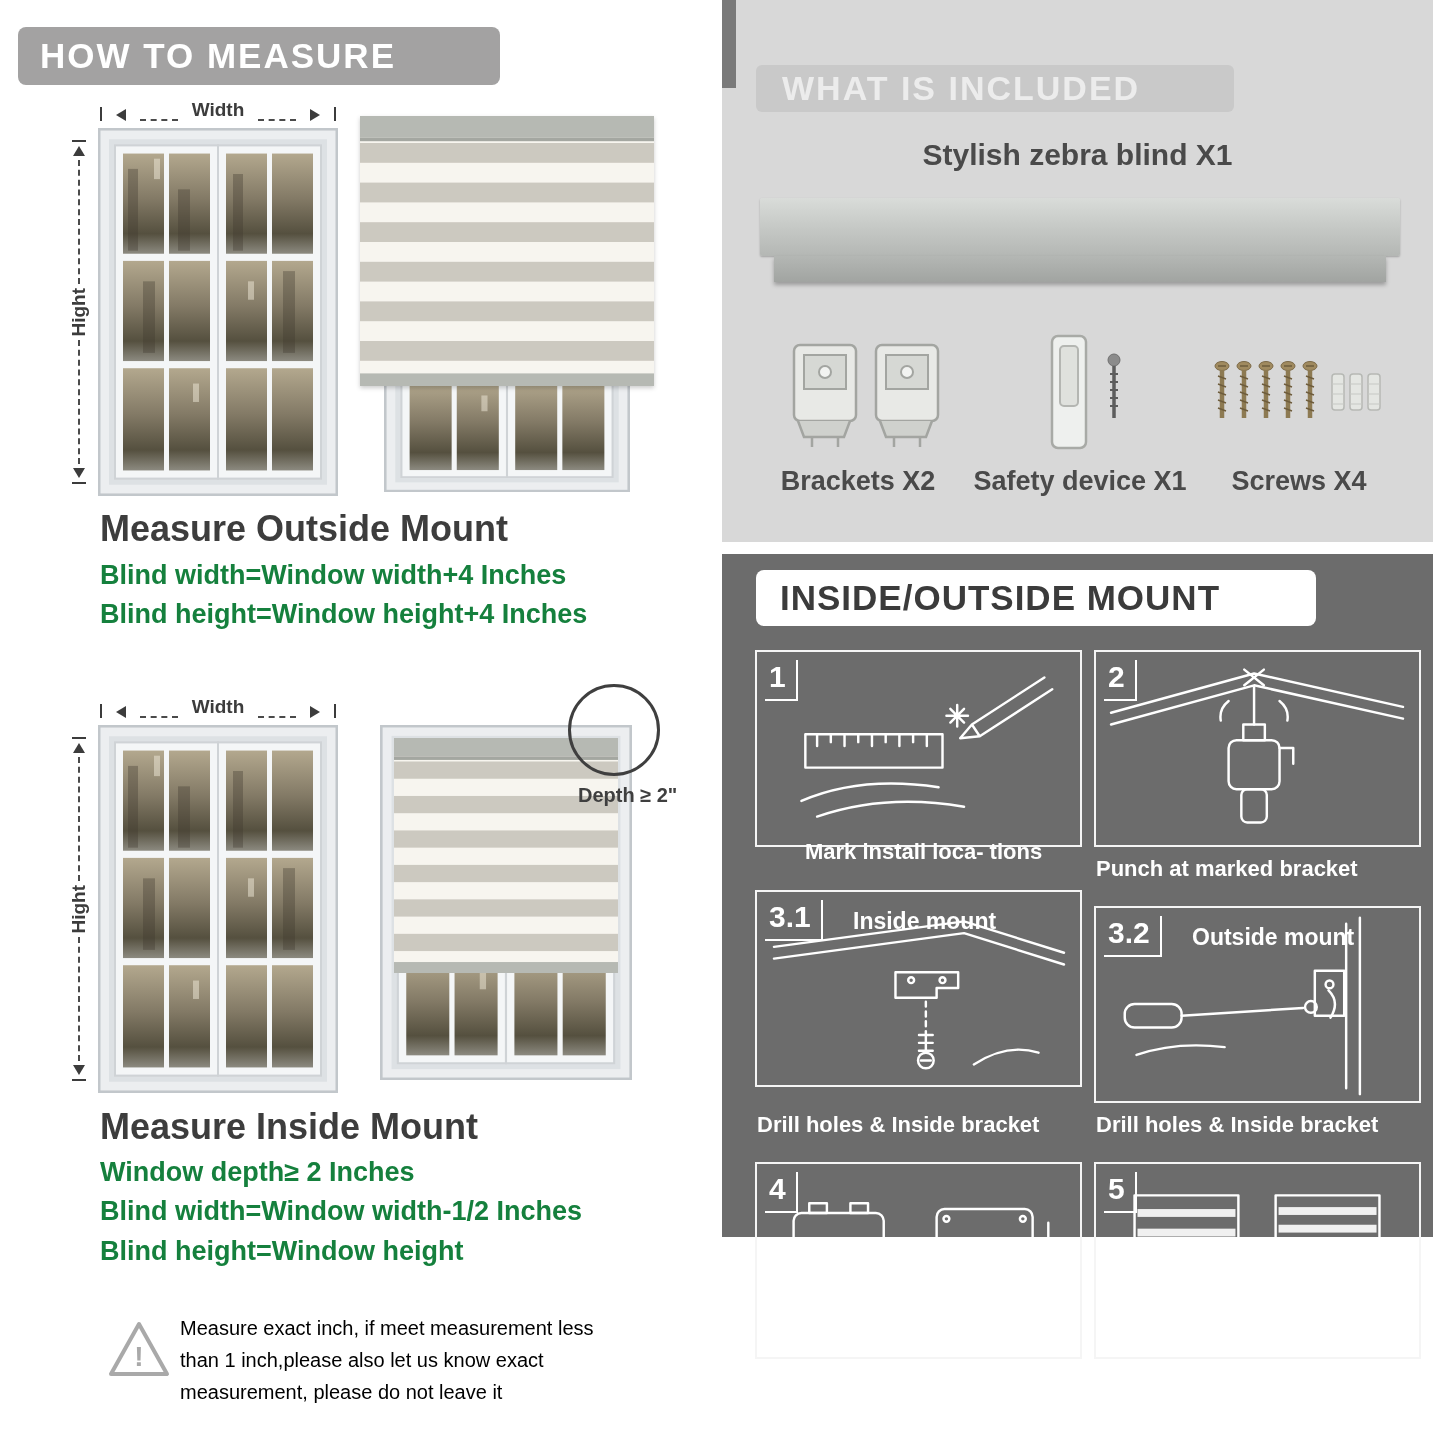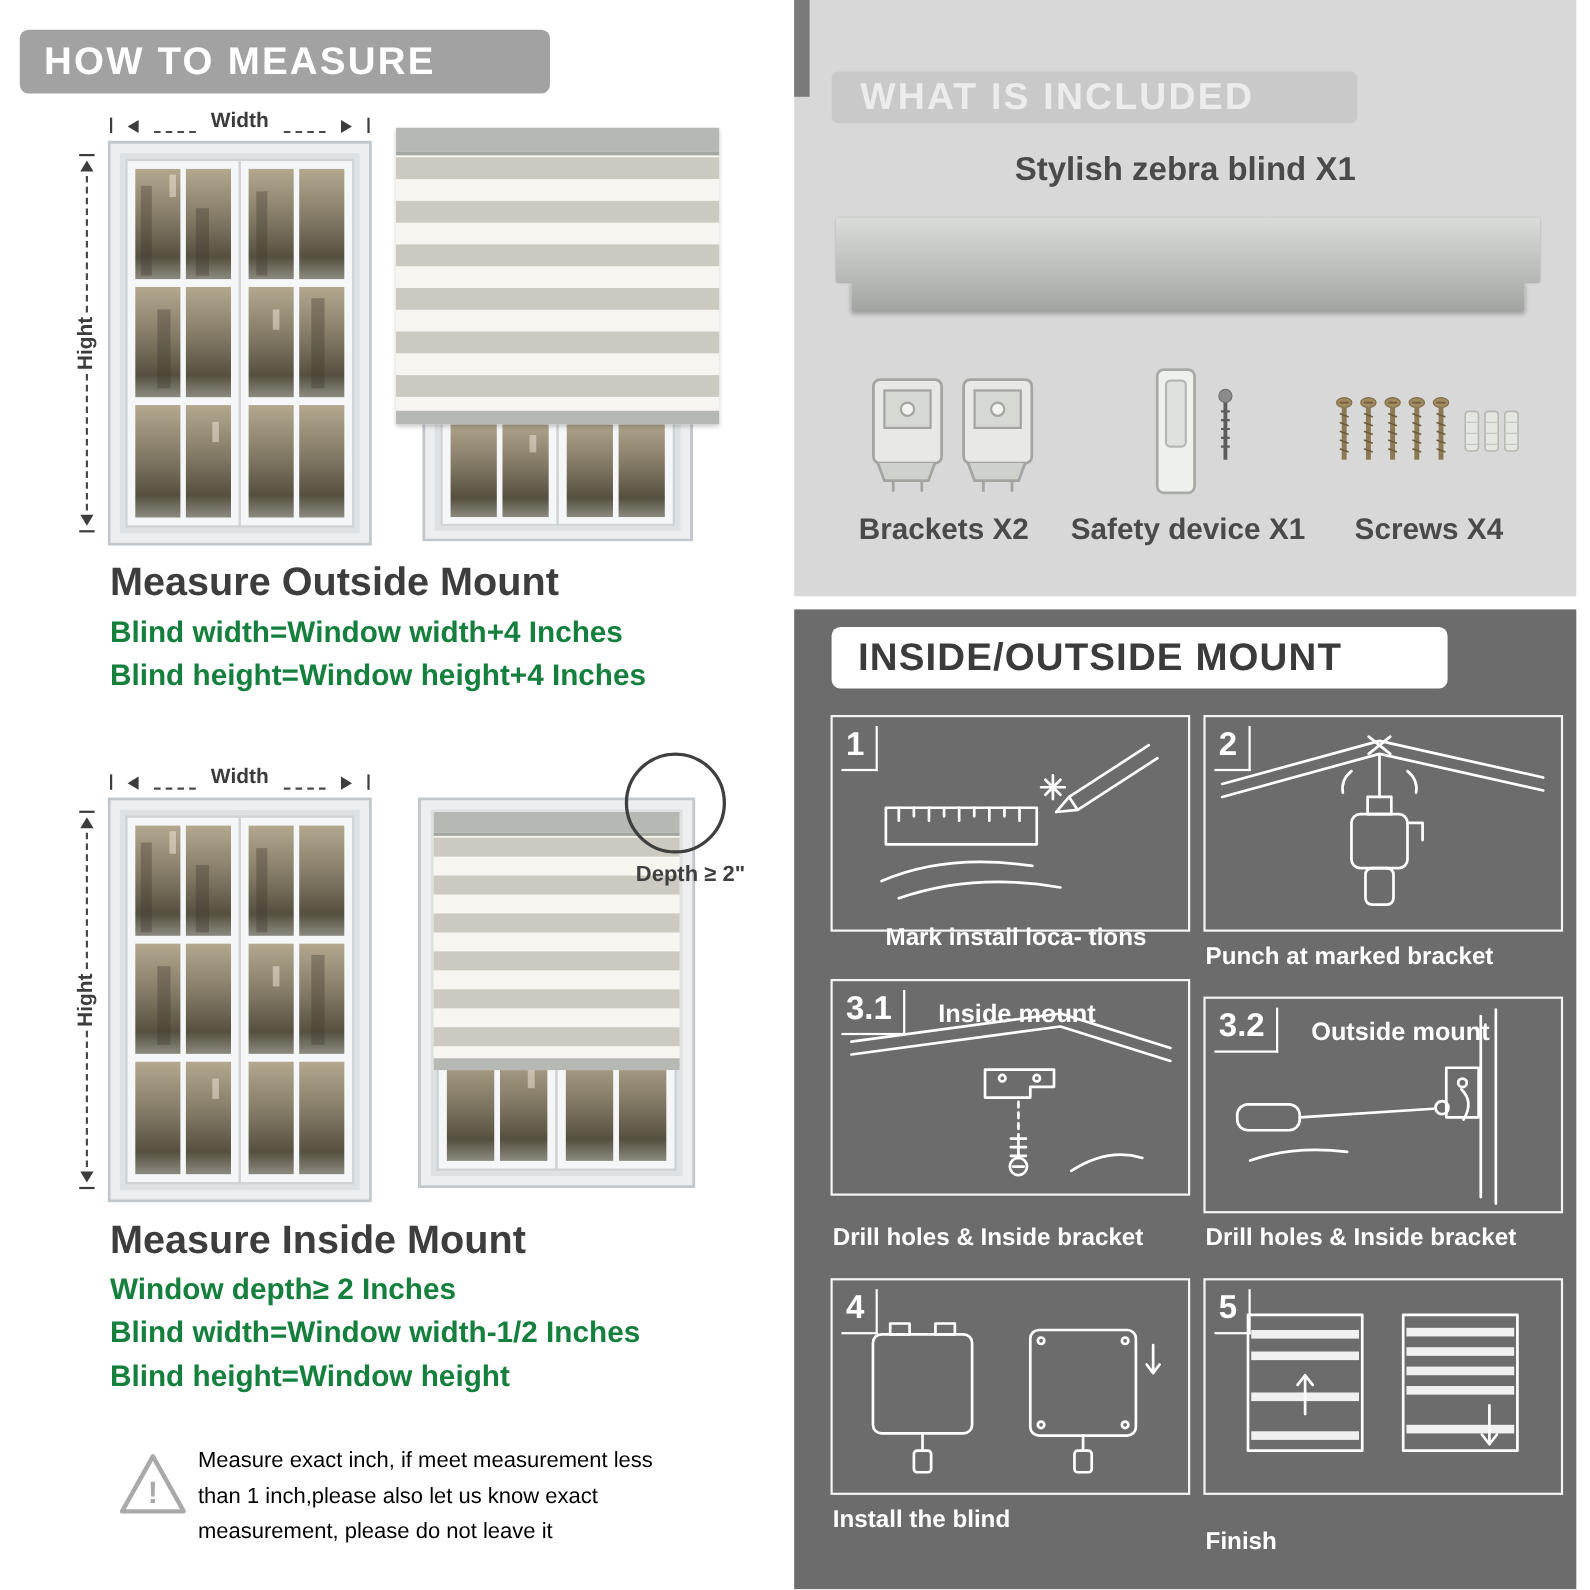--- a/index.html
+++ b/index.html
@@ -71,21 +71,21 @@
             background:linear-gradient(180deg,#b4b7b4,#a1a4a1);box-shadow:0 3px 4px rgba(0,0,0,.28);}
   .fig-brackets{position:absolute;left:62px;top:336px;width:160px;height:120px;}
   .fig-safety{position:absolute;left:322px;top:330px;width:110px;height:128px;}
   .fig-screws{position:absolute;left:492px;top:346px;width:170px;height:110px;}
   .item-lbl{position:absolute;top:466px;font-size:27px;font-weight:bold;color:#4a4a4a;text-align:center;}
   .lbl-brackets{left:36px;width:200px;}
   .lbl-safety{left:238px;width:240px;}
   .lbl-screws{left:492px;width:170px;}
 
   
-  .right-bottom{position:absolute;left:722px;top:554px;width:711px;height:891px;background:#6c6c6c;}
+  .right-bottom{position:absolute;left:722px;top:554px;width:711px;height:683px;background:#6c6c6c;}
   .mount-badge{position:absolute;left:34px;top:16px;width:560px;height:56px;background:#fff;border-radius:8px;
                color:#3b3b3b;font-size:35px;font-weight:bold;line-height:56px;padding-left:24px;
                box-sizing:border-box;letter-spacing:1px;}
   .panel{position:absolute;width:327px;height:197px;border:2px solid #f5f5f5;box-sizing:border-box;}
   .p1{left:33px;top:96px;}  .p2{left:372px;top:96px;}
   .p3{left:33px;top:336px;text-align:right;} .p4{left:372px;top:352px;}
   .p5{left:33px;top:608px;} .p6{left:372px;top:608px;}
   .cap{position:absolute;color:#fff;font-size:22px;font-weight:bold;}
   .c1{left:35px;top:285px;margin-left:48px;} .c2{left:374px;top:302px;}
   .c3{left:35px;top:558px;} .c4{left:374px;top:558px;}

